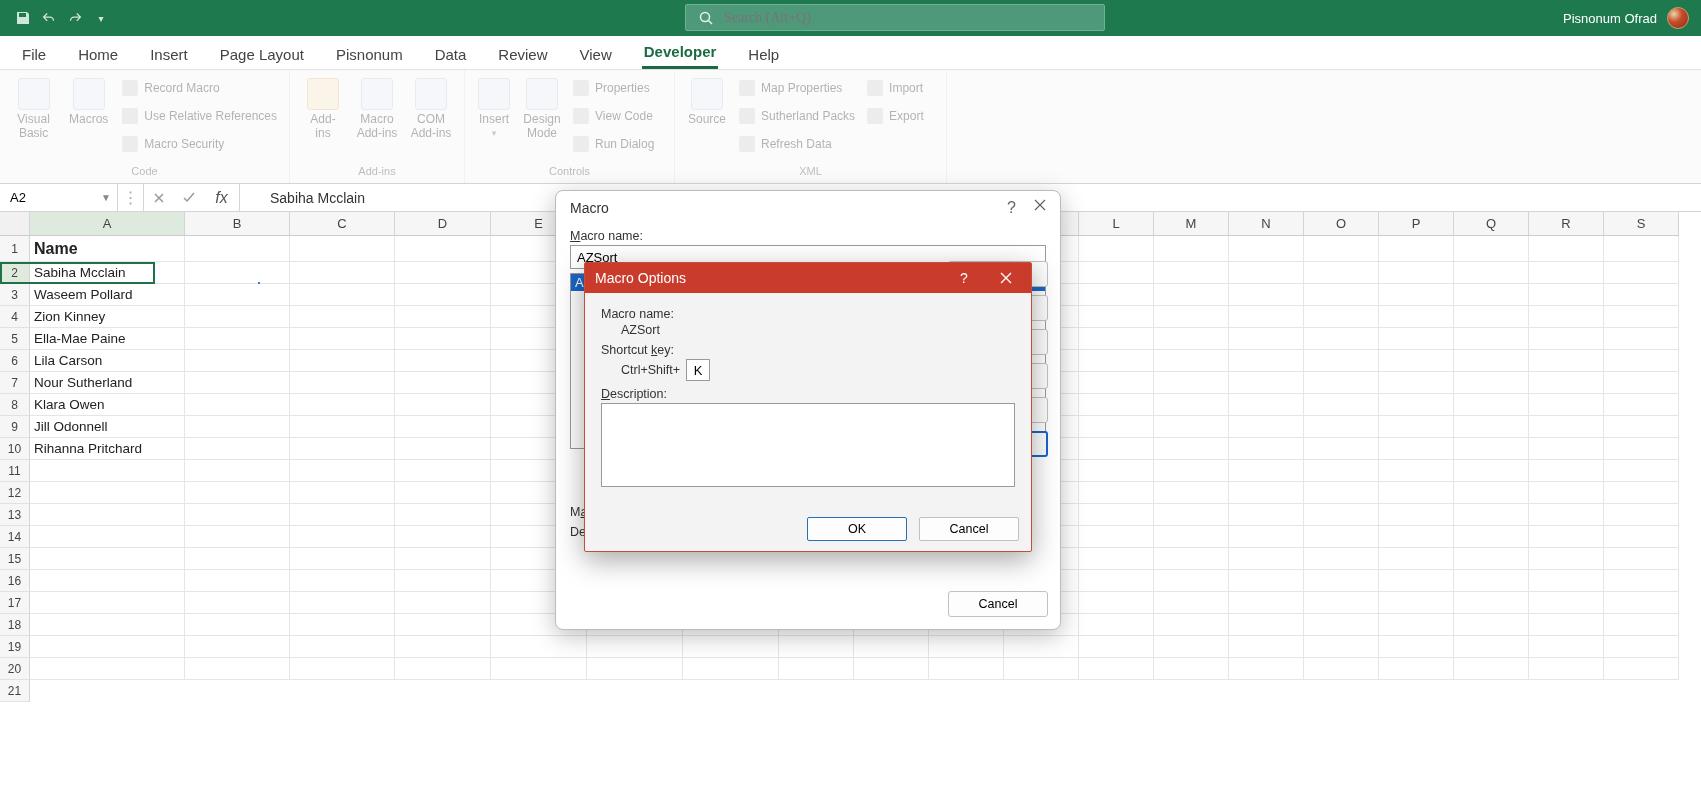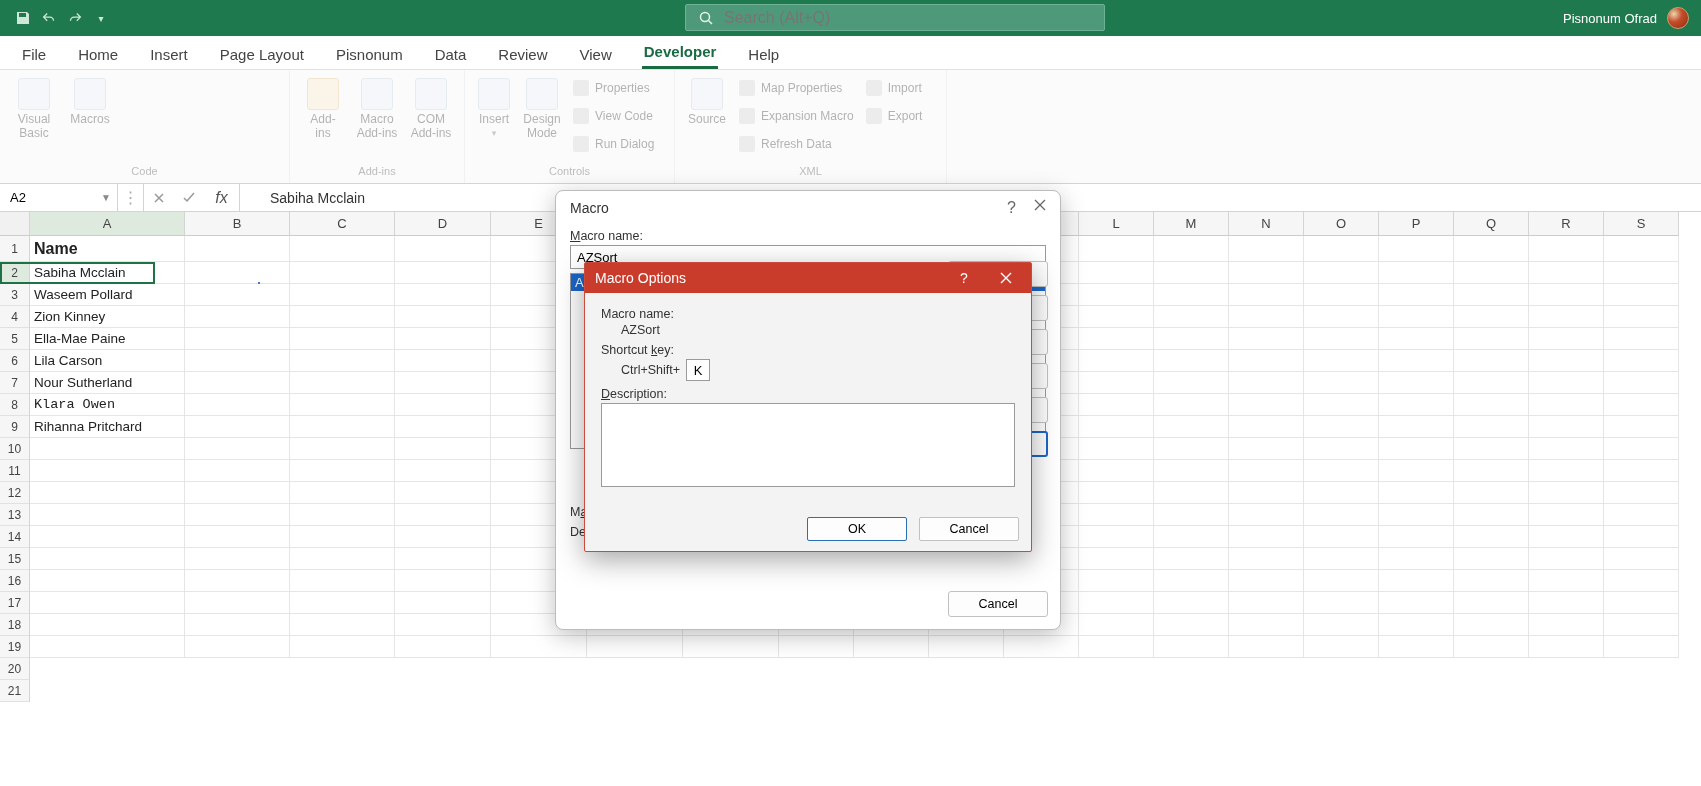--- a/index.html
+++ b/index.html
@@ -4,21 +4,21 @@
 <style>
   * { box-sizing: border-box; margin: 0; padding: 0; font-family: "Segoe UI", Arial, sans-serif; }
   body { background: #fff; width: 1701px; height: 786px; overflow: hidden; position: relative; }
 
   
   .title-bar { height: 36px; background: #1e7a4e; display: flex; align-items: center; color: #fff; position: relative; }
   .qat { display: flex; align-items: center; gap: 8px; padding-left: 14px; }
   .qat-icon { width: 18px; height: 18px; display: inline-flex; align-items: center; justify-content: center; color: #cfe7d9; }
   .title-text { position: absolute; left: 0; right: 0; text-align: center; font-size: 14px; pointer-events: none; }
   .search-box { position: absolute; left: 685px; top: 4px; width: 420px; height: 27px; background: #4f997b; border: 1px solid #6fb195; border-radius: 2px; display: flex; align-items: center; gap: 10px; padding: 0 12px; color: #e6f3ed; }
-  .search-box input { background: transparent; border: none; outline: none; color: #e6f3ed; font-size: 16px; flex: 1; }
+  .search-box input { background: transparent; border: none; outline: none; color: #e6f3ed; font-size: 14px; flex: 1; font-family: Liberation Serif, serif; }
   .user-area { position: absolute; right: 12px; top: 0; height: 36px; display: flex; align-items: center; gap: 10px; }
   .user-name { font-size: 13px; }
   .avatar { width: 22px; height: 22px; border-radius: 50%; background: radial-gradient(circle at 30% 30%, #e7d8b0 0%, #c74d2b 40%, #8b2d12 100%); border: 1px solid #c8a06a; }
 
   
   .ribbon-tabs { height: 34px; background: #fff; border-bottom: 1px solid #e1e1e1; display: flex; align-items: flex-end; gap: 28px; padding-left: 20px; }
   .ribbon-tab { font-size: 15px; color: #444; padding: 6px 2px; cursor: pointer; }
   .ribbon-tab.active { color: #1a6b43; border-bottom: 3px solid #1a6b43; font-weight: 600; }
 
   
@@ -152,20 +152,34 @@
     <div class="group-body">
       <div class="big-btn">
         <span class="icon-sq"></span>
         <span style="white-space:pre-line">Visual
 Basic</span>
       </div>
       <div class="big-btn">
         <span class="icon-sq"></span>
         <span>Macros</span>
       </div>
+      <div class="mini-stack">
+        <div class="mini-btn">
+            <span class="mini-icon"></span>
+            <span>Record Macro</span>
+          </div>
+        <div class="mini-btn">
+            <span class="mini-icon"></span>
+            <span>Use Relative References</span>
+          </div>
+        <div class="mini-btn">
+            <span class="mini-icon"></span>
+            <span>Macro Security</span>
+          </div>
+      </div>
     </div>
     <div class="group-label">Code</div>
   </div>
 
   <div class="group" style="width:175px">
     <div class="group-body">
       <div class="big-btn">
           <span class="icon-sq orange"></span>
           <span style="white-space:pre-line">Add-
 ins</span>
@@ -220,21 +234,21 @@
           <span class="icon-sq"></span>
           <span>Source</span>
         </div>
       <div class="mini-stack">
         <div class="mini-btn">
             <span class="mini-icon"></span>
             <span>Map Properties</span>
           </div>
         <div class="mini-btn">
             <span class="mini-icon"></span>
-            <span>Expansion Macro</span>
+            <span>Sutherland Packs</span>
           </div>
         <div class="mini-btn">
             <span class="mini-icon"></span>
             <span>Refresh Data</span>
           </div>
       </div>
       <div class="mini-stack">
         <div class="mini-btn">
             <span class="mini-icon"></span>
             <span>Import</span>
@@ -459,21 +473,42 @@
         <div class="cell" style="width: 75px;"></div>
         <div class="cell" style="width: 75px;"></div>
         <div class="cell" style="width: 75px;"></div>
         <div class="cell" style="width: 75px;"></div>
         <div class="cell" style="width: 75px;"></div>
         <div class="cell" style="width: 75px;"></div>
         <div class="cell" style="width: 75px;"></div>
         <div class="cell" style="width: 75px;"></div>
       </div>
       <div class="row">
-        <div class="cell" style="width: 155px; font-family: Liberation Mono, monospace;">Klara Owen</div>
+        <div class="cell" style="width: 155px;">Klara Owen</div>
+        <div class="cell" style="width: 105px;"></div>
+        <div class="cell" style="width: 105px;"></div>
+        <div class="cell" style="width: 96px;"></div>
+        <div class="cell" style="width: 96px;"></div>
+        <div class="cell" style="width: 96px;"></div>
+        <div class="cell" style="width: 96px;"></div>
+        <div class="cell" style="width: 75px;"></div>
+        <div class="cell" style="width: 75px;"></div>
+        <div class="cell" style="width: 75px;"></div>
+        <div class="cell" style="width: 75px;"></div>
+        <div class="cell" style="width: 75px;"></div>
+        <div class="cell" style="width: 75px;"></div>
+        <div class="cell" style="width: 75px;"></div>
+        <div class="cell" style="width: 75px;"></div>
+        <div class="cell" style="width: 75px;"></div>
+        <div class="cell" style="width: 75px;"></div>
+        <div class="cell" style="width: 75px;"></div>
+        <div class="cell" style="width: 75px;"></div>
+      </div>
+      <div class="row">
+        <div class="cell" style="width: 155px;">Jill Odonnell</div>
         <div class="cell" style="width: 105px;"></div>
         <div class="cell" style="width: 105px;"></div>
         <div class="cell" style="width: 96px;"></div>
         <div class="cell" style="width: 96px;"></div>
         <div class="cell" style="width: 96px;"></div>
         <div class="cell" style="width: 96px;"></div>
         <div class="cell" style="width: 75px;"></div>
         <div class="cell" style="width: 75px;"></div>
         <div class="cell" style="width: 75px;"></div>
         <div class="cell" style="width: 75px;"></div>

